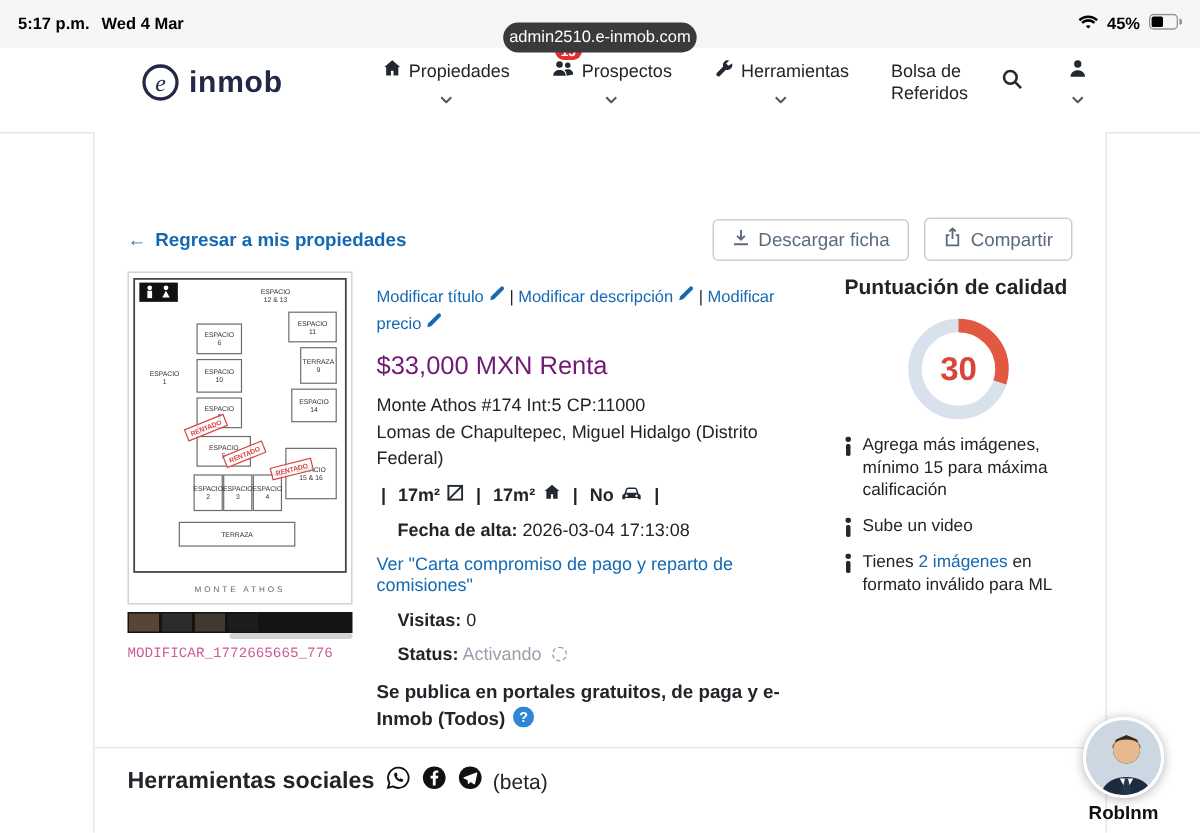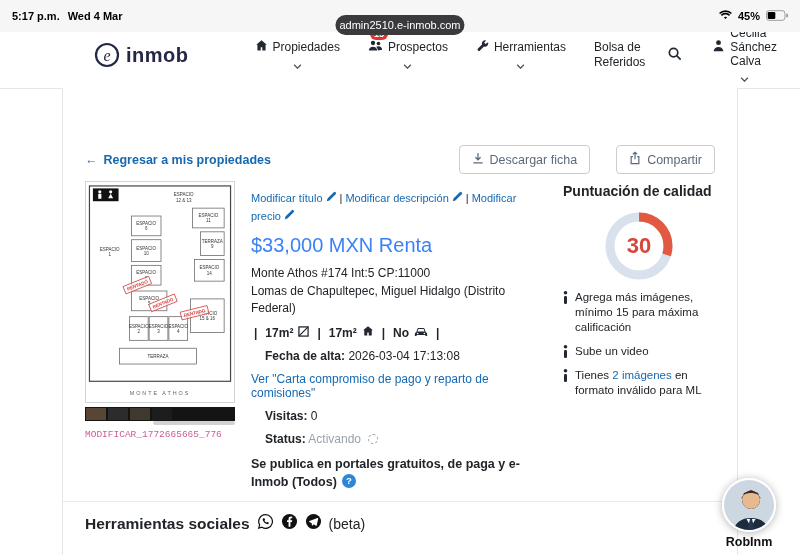--- a/index.html
+++ b/index.html
@@ -32,21 +32,21 @@
   .nav-search { margin:0 16px 0 8px; cursor:pointer; }
 
   
   .top-line { position:absolute; top:88px; left:0; right:0; border-top:1px solid #e4e7ea; }
   .card { position:absolute; top:88px; left:62px; width:676px; height:467px; background:#fff;
     border-left:1px solid #e4e7ea; border-right:1px solid #e4e7ea; padding:0 22px; overflow:hidden; }
 
   .toolbar { margin-top:57px; display:flex; align-items:center; }
   .back-link { color:#1569b3; font-size:12.5px; font-weight:600; text-decoration:none;
     display:flex; align-items:center; gap:6px; cursor:pointer; }
-  .toolbar-buttons { margin-left:auto; display:flex; gap:26px; }
+  .toolbar-buttons { margin-left:auto; display:flex; gap:10px;align-items:center; }
   .btn-outline { display:inline-flex; align-items:center; gap:6px; background:#fff;
     border:1px solid #c9ced4; border-radius:4px; padding:5px 12px; font-size:12.5px;
     color:#5b6b7c; cursor:pointer; font-family:inherit; }
 
   .main-grid { display:flex; gap:16px; margin-top:7px; }
   .col-plan { width:150px; flex:none; }
   .col-info { flex:1; min-width:0; }
   .col-quality { width:152px; flex:none; }
 
   
@@ -56,21 +56,21 @@
   .scrollbar { height:4px; background:#d2d2d2; width:55%; margin-left:auto; border-radius:2px; }
   .plan-caption { margin-top:4px; font-family:"Liberation Mono","DejaVu Sans Mono",monospace;
     font-size:9.5px; color:#cc5d95; }
 
   
   .prop-title { font-size:17px; font-weight:700; color:#17191c; margin-top:2px; white-space:nowrap;
     overflow:hidden; }
   .edit-links { margin-top:9px; font-size:11px; color:#1569b3; line-height:1.6; }
   .edit-links a { color:#1569b3; text-decoration:none; cursor:pointer; }
   .sep { color:#212529; margin:0 3px; }
-  .price { font-size:20px; margin-top:9px; color:#3b82f6; }
+  .price { font-size:17px; margin-top:9px; color:#701a75; }
   .address { font-size:12px; margin-top:8px; line-height:1.45; }
   .features { margin-top:8px; font-size:12px; font-weight:700; display:flex; align-items:center; gap:5px; }
   .meta { font-size:12px; margin-top:9px; }
   .meta b { font-weight:700;padding-left:14px; }
   .carta-link { display:block; margin-top:9px; font-size:12px; color:#1569b3; font-weight:500;
     text-decoration:none; cursor:pointer; }
   .status-val { color:#98a1ab; }
   .spinner { display:inline-block; width:10px; height:10px; border:1.5px dashed #9aa3ad;
     border-radius:50%; vertical-align:-1px; margin-left:4px; }
   .publish { margin-top:10px; font-size:12.5px; font-weight:700; line-height:1.4; }
@@ -184,21 +184,20 @@
         <path d="m10.6 10.6 4 4"></path>
       </svg>
   </span>
 
   <div class="nav-item">
     <div class="nav-row">
       <span><svg width="13" height="13" viewBox="0 0 16 16" fill="#222831">
             <circle cx="8" cy="4.5" r="3"></circle>
             <path d="M2 15c.4-3.6 2.9-5.3 6-5.3s5.6 1.7 6 5.3z"></path>
           </svg></span>
-      <span>Cecilia Sánchez Calva</span>
     </div>
     <span class="nav-chev"><svg width="9" height="5" viewBox="0 0 10 6" fill="none" stroke="#555" stroke-width="1.6">
           <path d="m1 1 4 4 4-4"></path>
         </svg></span>
   </div>
 
 </div>
 
 <div class="top-line"></div>
 

